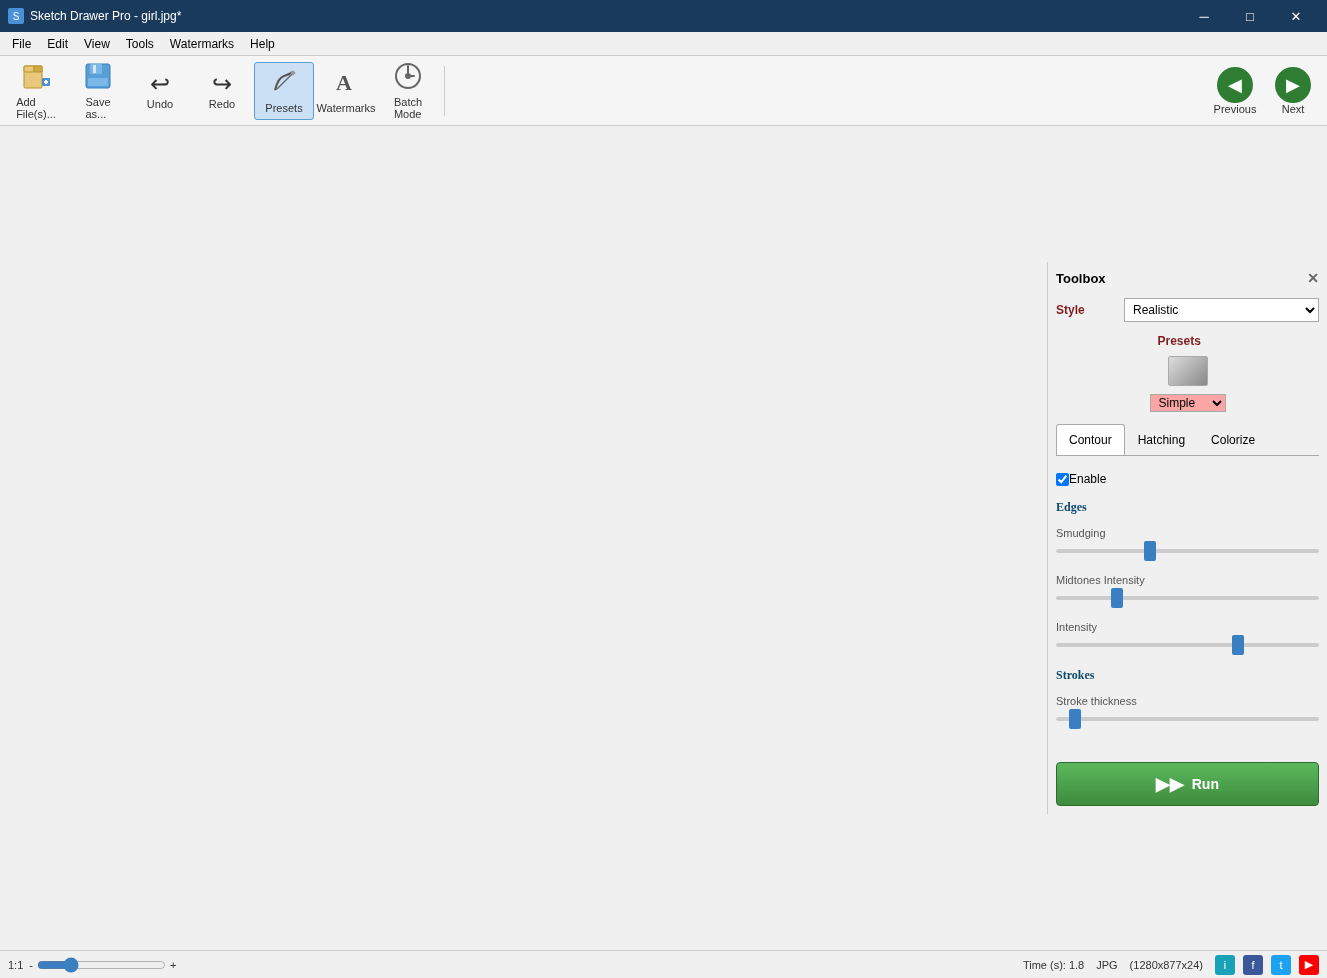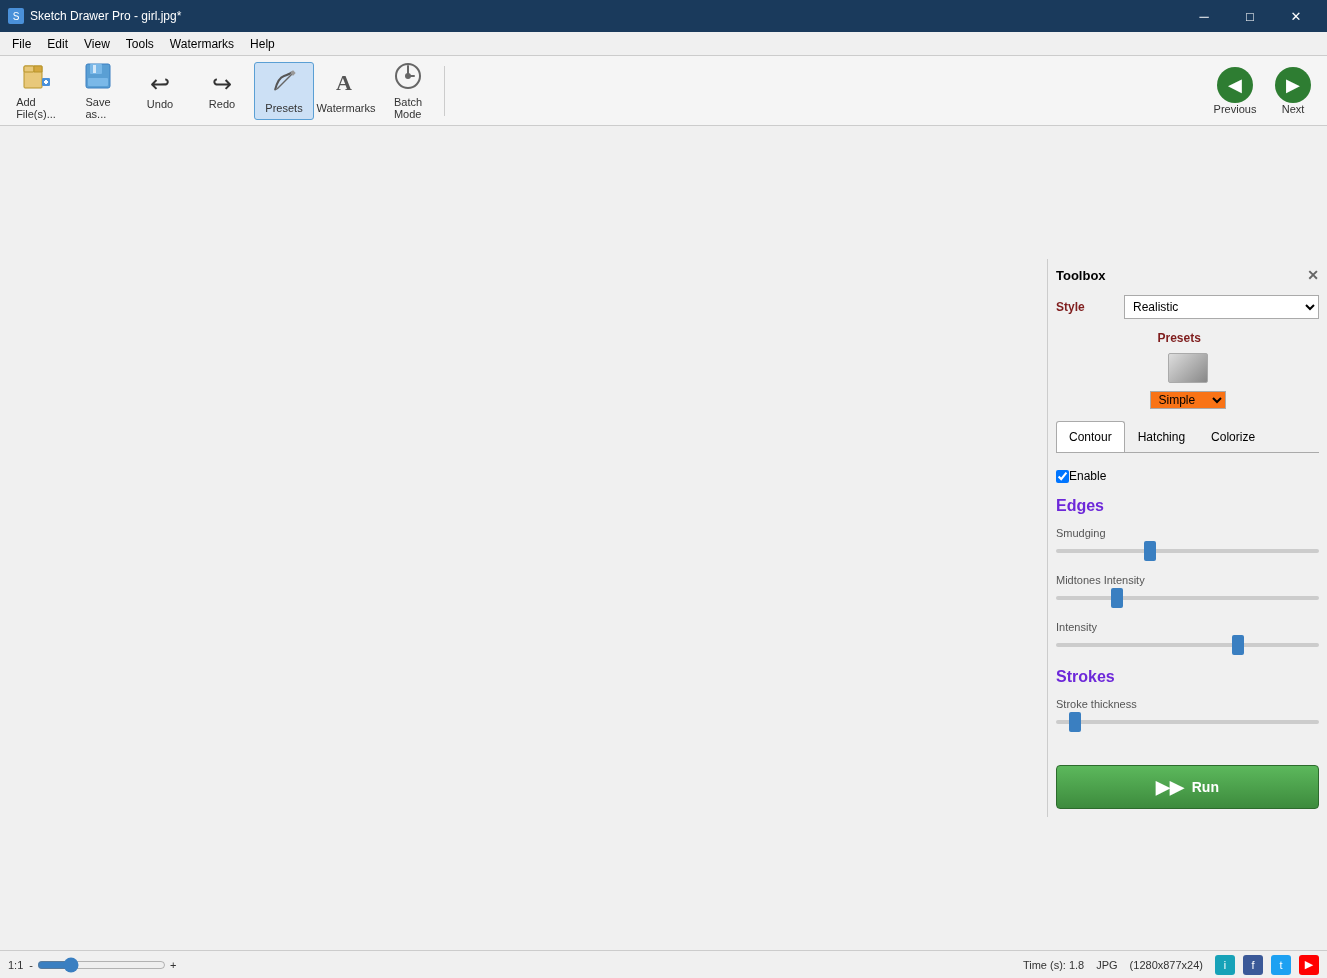--- a/index.html
+++ b/index.html
@@ -190,21 +190,21 @@
       width: 40px;
       height: 30px;
       background: linear-gradient(135deg, #ddd 0%, #888 100%);
       border: 1px solid #aaa;
       border-radius: 2px;
     }
     .presets-select {
       flex: 1;
       height: 26px;
       border: 1px solid #aaa;
-      background: #f97316;
+      background: #fca5a5;
       font-size: 12px;
       padding: 0 4px;
     }
     
     .tabs {
       display: flex;
       border-bottom: 1px solid #aaa;
       margin-bottom: 8px;
     }
     .tab {
@@ -225,24 +225,25 @@
     .enable-row {
       display: flex;
       align-items: center;
       gap: 0;
       margin-bottom: 6px;
     }
     .enable-row input[type=checkbox] { cursor: pointer; }
 
     
     .section-label {
-      font-size: 16px;
+      font-size: 12px;
       font-weight: 600;
-      color: #6d28d9;
+      color: #0c4a6e;
       margin-bottom: 4px;
+      font-family: Liberation Serif, serif;
     }
     .slider-group { margin-bottom: 10px; }
     .slider-label { font-size: 11px; color: #555; margin-bottom: 3px; }
     input[type=range] {
       width: 100%;
       cursor: pointer;
       accent-color: #3a7fc1;
     }
 
     

